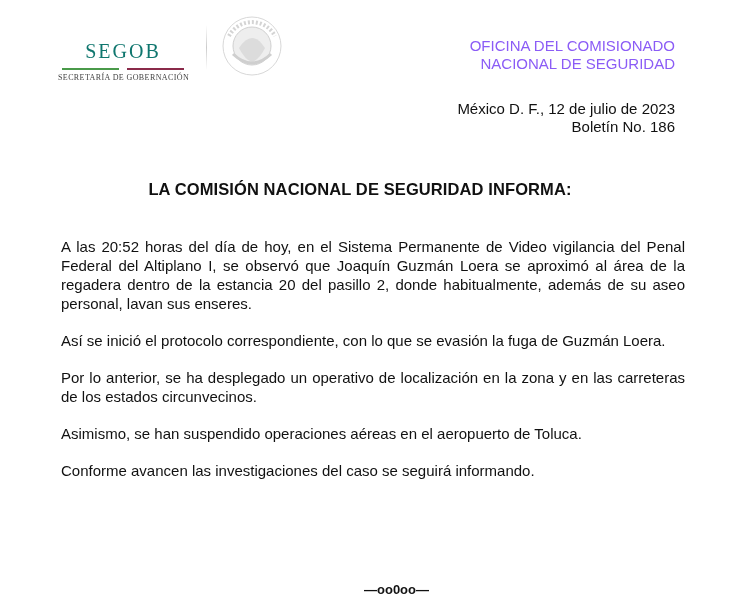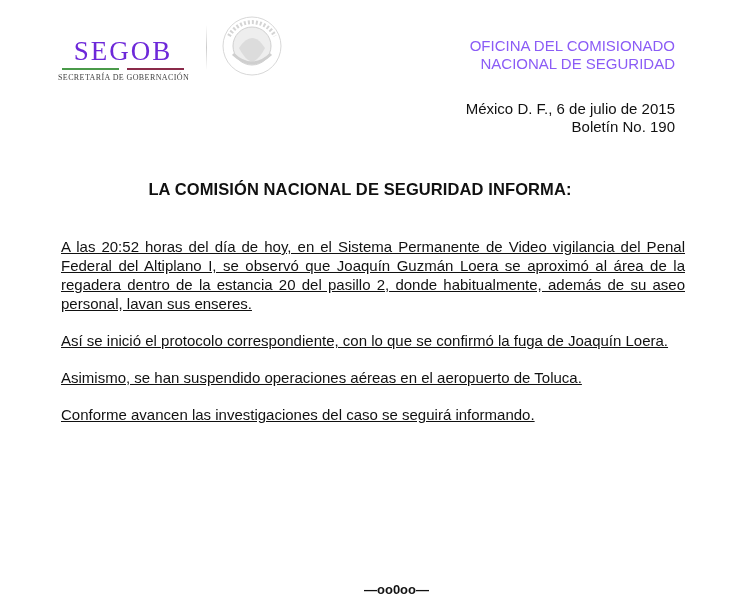--- a/index.html
+++ b/index.html
@@ -1,36 +1,36 @@
 <!DOCTYPE html>
 <html><head>
 <meta charset="utf-8">
 <style>
   html, body { margin:0; padding:0; background:#ffffff; }
   body { width:745px; height:606px; position:relative; overflow:hidden;
          font-family:"Liberation Sans", sans-serif; color:#111; }
   .logo { position:absolute; left:58px; top:36px; width:130px; }
-  .logo-word { font-family:"Liberation Serif", serif; font-size:27px; letter-spacing:2px;
-               color:#6d28d9; text-align:center; line-height:30px; }
+  .logo-word { font-family:"Liberation Serif", serif; font-size:20px; letter-spacing:2px;
+               color:#0f766e; text-align:center; line-height:30px; }
   .logo-lines { display:flex; gap:8px; margin:2px 0 3px 0; justify-content:center; }
   .logo-lines .g { width:57px; height:1.5px; background:#4a9a4a; }
   .logo-lines .r { width:57px; height:1.5px; background:#8a2a4a; }
   .logo-sub { font-family:"Liberation Serif", serif; font-size:8px; color:#444;
               letter-spacing:0.4px; text-align:center; white-space:nowrap; }
   .divider { position:absolute; left:206px; top:25px; width:1px; height:45px;
              background:linear-gradient(#fff,#ccc,#fff); }
   .seal { position:absolute; left:219px; top:6px; width:66px; height:76px; }
   .office { position:absolute; right:70px; top:37px; text-align:right;
             font-size:15px; line-height:18px; color:#8b5cf6; }
   .dateblock { position:absolute; right:70px; top:100px; text-align:right;
                font-size:15px; line-height:18px; }
   .heading { position:absolute; left:0; width:720px; top:180px; text-align:center;
              font-weight:bold; font-size:16.5px; letter-spacing:0.1px; }
   .body { position:absolute; left:61px; width:624px; top:237px; font-size:15px; line-height:19px; }
-  .body p { margin:0 0 18px 0; text-align:justify;text-decoration:underline; }
+  .body p { margin:0 0 18px 0; text-align:justify; }
   .closing { position:absolute; left:0; width:745px; top:582px; text-align:center;
              font-weight:bold; font-size:13px;margin-left:24px; }
 </style>
 </head>
 <body>
 
 <div class="logo">
   <div class="logo-word">SEGOB</div>
   <div class="logo-lines">
     <div class="g"></div>
@@ -50,26 +50,27 @@
     <path d="M10 30 A26 26 0 0 1 56 30" fill="none" stroke="#d4d4d4" stroke-width="4" stroke-dasharray="2 2"></path>
   </svg>
 </div>
 
 <div class="office">
   <div>OFICINA DEL COMISIONADO</div>
   <div>NACIONAL DE SEGURIDAD</div>
 </div>
 
 <div class="dateblock">
-  <div>México D. F., 6 de julio de 2015</div>
-  <div>Boletín No. 190</div>
+  <div>México D. F., 12 de julio de 2023</div>
+  <div>Boletín No. 186</div>
 </div>
 
 <div class="heading">LA COMISIÓN NACIONAL DE SEGURIDAD INFORMA:</div>
 
 <div class="body">
   <p>A las 20:52 horas del día de hoy, en el Sistema Permanente de Video vigilancia del Penal Federal del Altiplano I, se observó que Joaquín Guzmán Loera se aproximó al área de la regadera dentro de la estancia 20 del pasillo 2, donde habitualmente, además de su aseo personal, lavan sus enseres.</p>
-  <p>Así se inició el protocolo correspondiente, con lo que se confirmó la fuga de Joaquín Loera.</p>
+  <p>Así se inició el protocolo correspondiente, con lo que se evasión la fuga de Guzmán Loera.</p>
+  <p>Por lo anterior, se ha desplegado un operativo de localización en la zona y en las carreteras de los estados circunvecinos.</p>
   <p>Asimismo, se han suspendido operaciones aéreas en el aeropuerto de Toluca.</p>
   <p>Conforme avancen las investigaciones del caso se seguirá informando.</p>
 </div>
 
 <div class="closing">—oo0oo—</div>
 
 </body></html>

